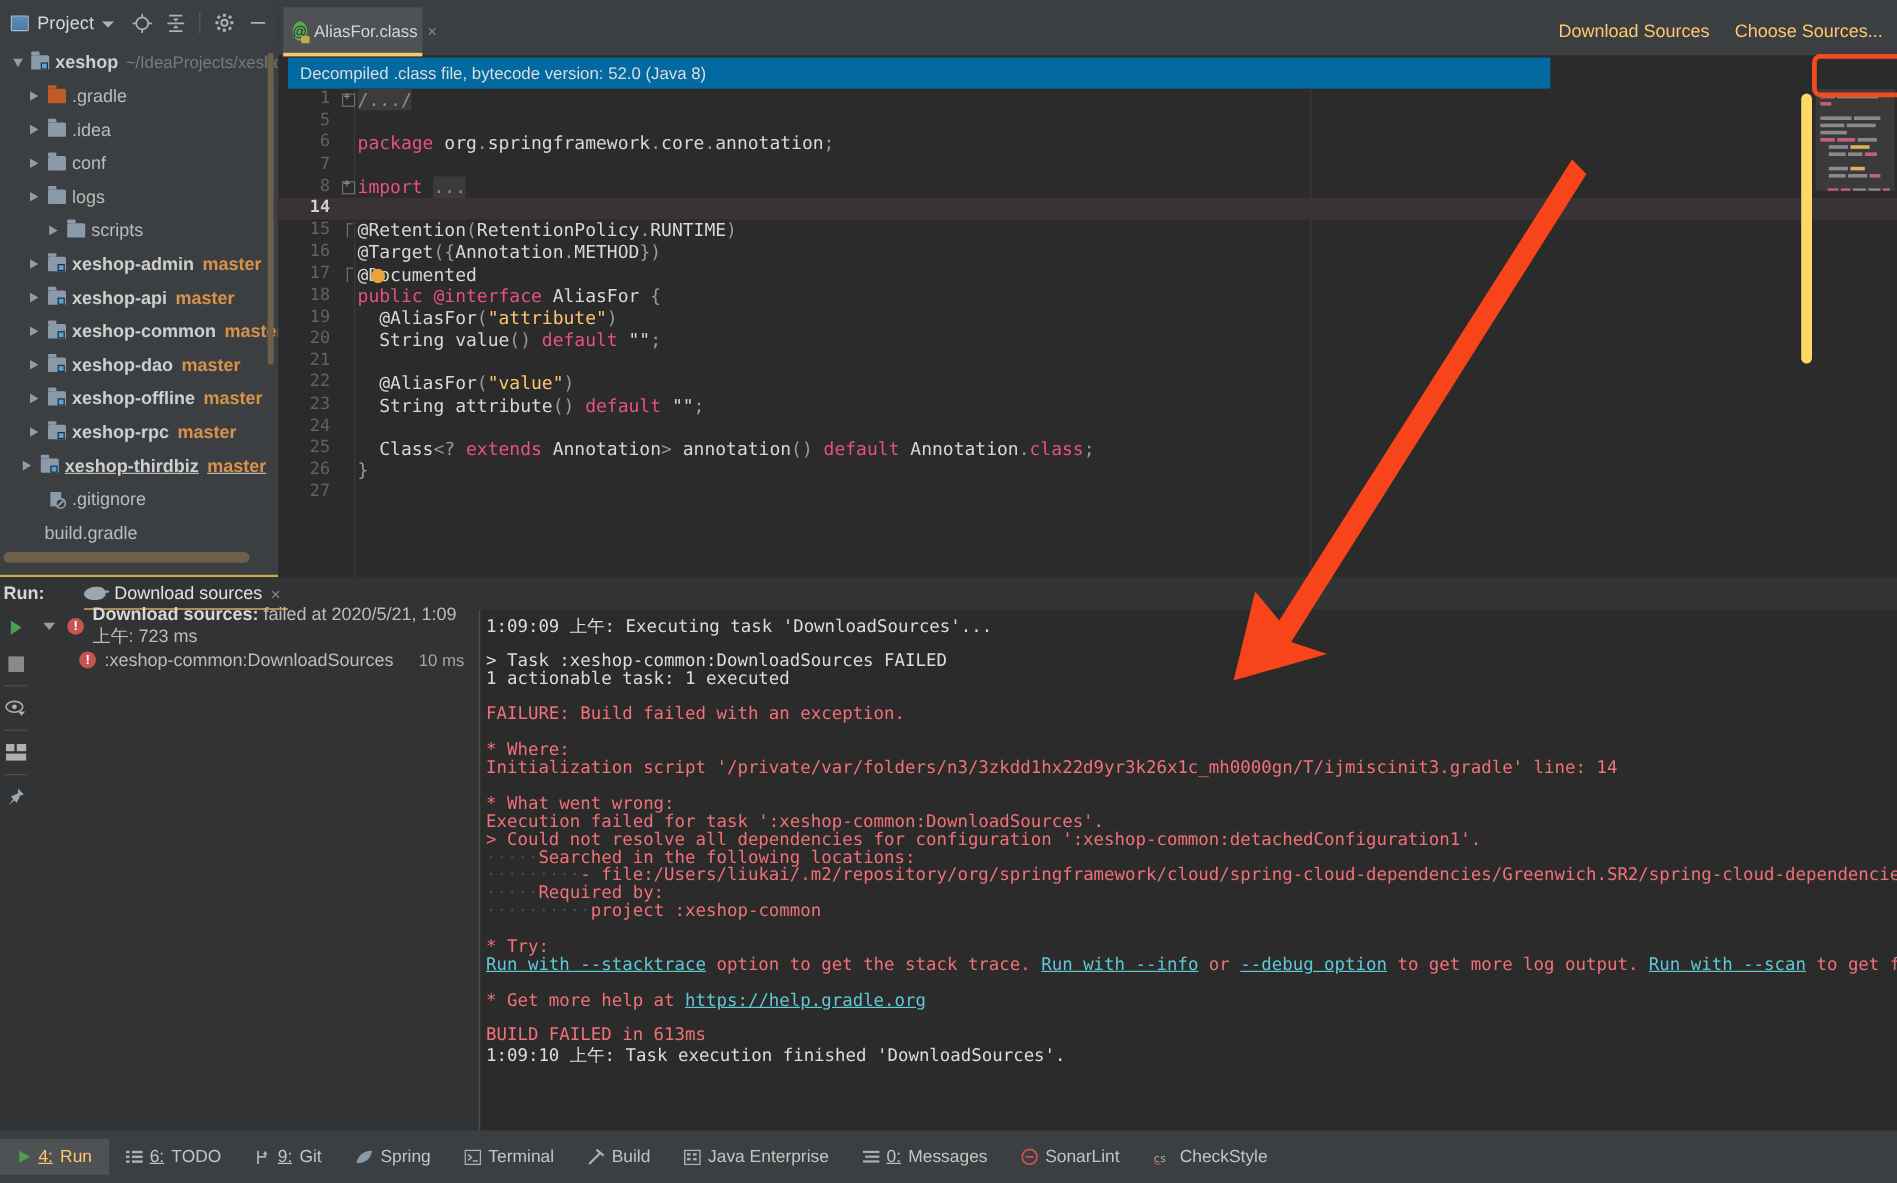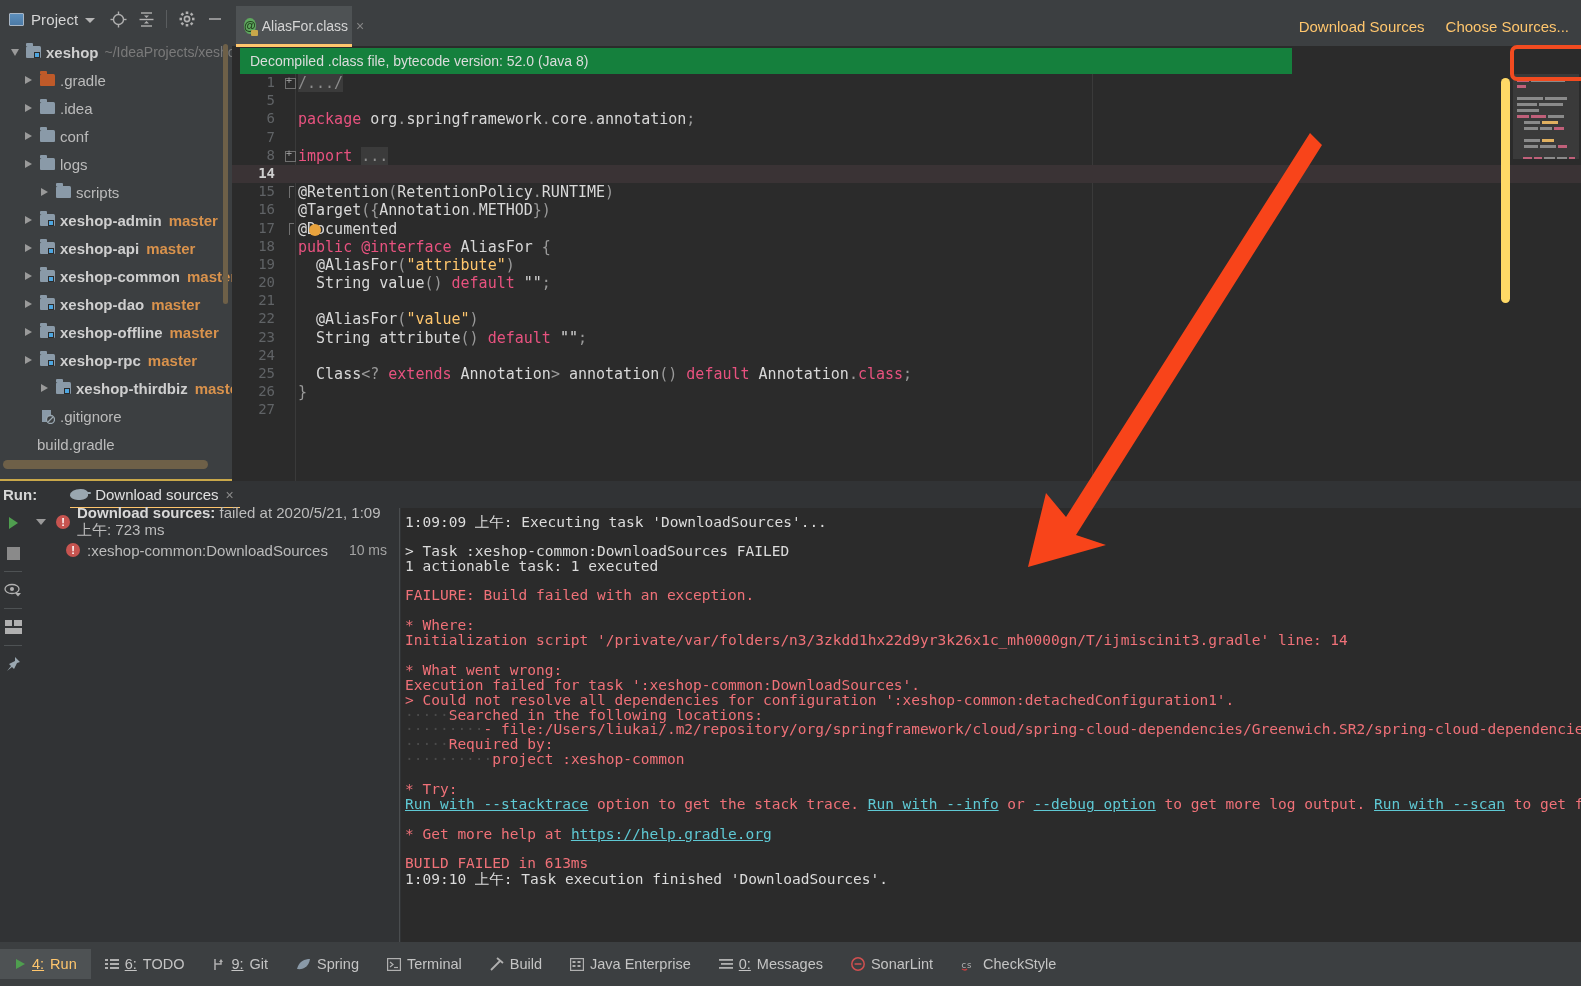--- a/index.html
+++ b/index.html
@@ -58,21 +58,21 @@
   .tab-close { color: #868686; font-size: 14px; margin-left: 2px; }
   .at-icon { width: 16px; height: 16px; border-radius: 50%; background: #5ea85e; color: #23401f; font-size: 12px; font-weight: bold; display: flex; align-items: center; justify-content: center; position: relative; }
   .at-icon:after { content:""; position:absolute; right:-2px; bottom:-2px; width:7px; height:6px; background:#c9a84a; border-radius:1px; }
 
   .src-actions { position: absolute; right: 0; top: 6px; height: 40px; display: flex; align-items: center; }
   .dl-src-box { position: relative; display:flex; align-items:center; height: 40px; padding: 0 11px; }
   .dl-src-box .lnk { color: #ffc66d; font-size: 15px; }
   .choose-src { padding: 0 12px 0 10px; color: #ffc66d; font-size: 15px; }
   .hl-red { position: absolute; left: 1278px; top: 45px; width: 157px; height: 36px; border: 4px solid #f24b20; border-radius: 7px; pointer-events: none; }
 
-  .notif-bar { position: absolute; left: 8px; top: 48px; width: 1052px; height: 26px; background: #15803d; display: flex; align-items: center; padding-left: 10px; }
+  .notif-bar { position: absolute; left: 8px; top: 48px; width: 1052px; height: 26px; background: #0369a1; display: flex; align-items: center; padding-left: 10px; }
   .notif-bar span { color: #dcdcdc; font-size: 14px; }
 
   .code-area { position: absolute; left: 0; top: 74px; width: 1349px; height: 407px; background: #2b2b2b; font-family: "DejaVu Sans Mono", monospace; font-size: 15px; }
   .code-vline { position: absolute; left: 860px; top: 0; width: 1px; height: 407px; background: #3a3a3a; }
   .code-vline2 { position: absolute; left: 63px; top: 0; width: 1px; height: 407px; background: #3a3a3a; }
   .cline { position: relative; height: 18.2px; display: flex; align-items: flex-start; }
   .gut { width: 52px; flex: 0 0 52px; text-align: right; padding-right: 9px; color: #606366; font-size: 14px; font-family: "DejaVu Sans Mono", monospace; }
   .fold { width: 11px; flex: 0 0 11px; position: relative; }
   .fold.plus:before { content:""; position:absolute; left:1px; top:4px; width:9px; height:9px; border:1px solid #707070; }
   .fold.plus:after { content:"+"; position:absolute; left:2px; top:1px; color:#9a9a9a; font-size:10px; line-height:11px; }
@@ -320,21 +320,21 @@
             <span></span>
           </span>
           <span class="ic">
             <span class="folder gray">
               <span class="mod-badge"></span>
             </span>
           </span>
           <span class="lbl-name lbl-bold">xeshop-rpc</span>
           <span class="lbl-branch">master</span>
         </div>
-        <div class="tree-row" style="padding-left: 36px;">
+        <div class="tree-row" style="padding-left: 14px; text-decoration: underline;">
           <span class="arrow ">
             <span></span>
           </span>
           <span class="ic">
             <span class="folder gray">
               <span class="mod-badge"></span>
             </span>
           </span>
           <span class="lbl-name lbl-bold">xeshop-thirdbiz</span>
           <span class="lbl-branch">master</span>

